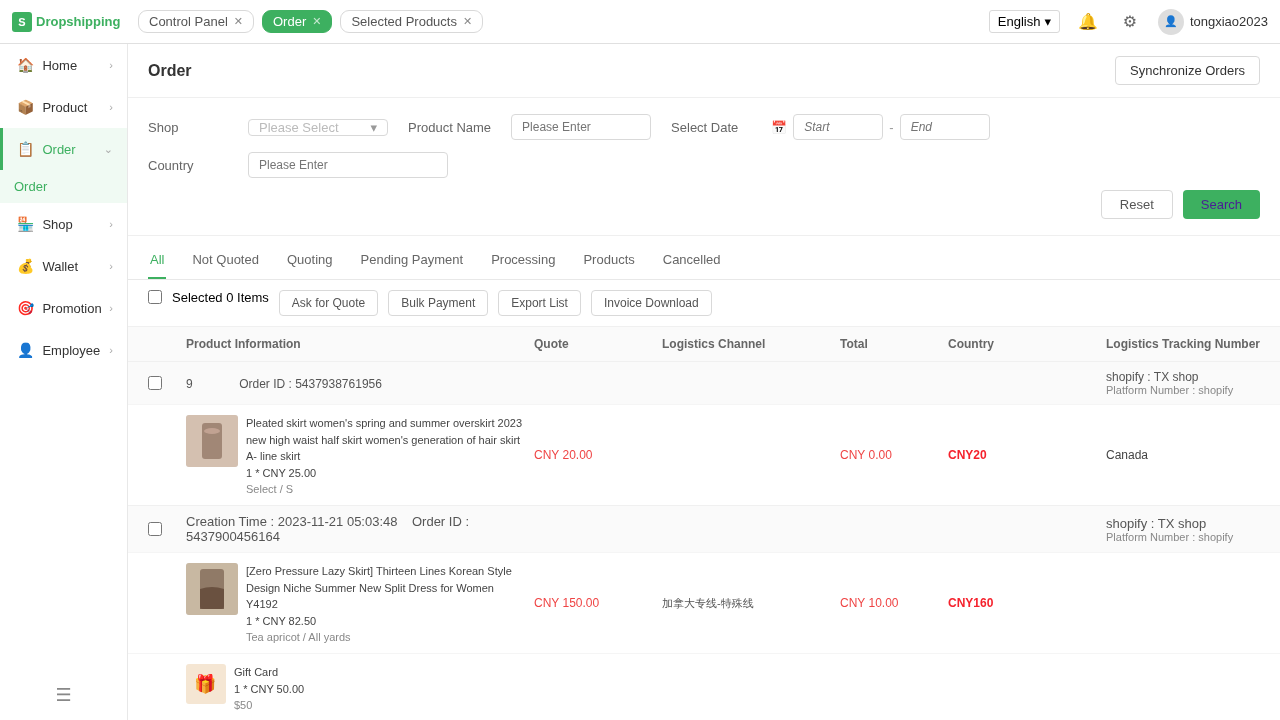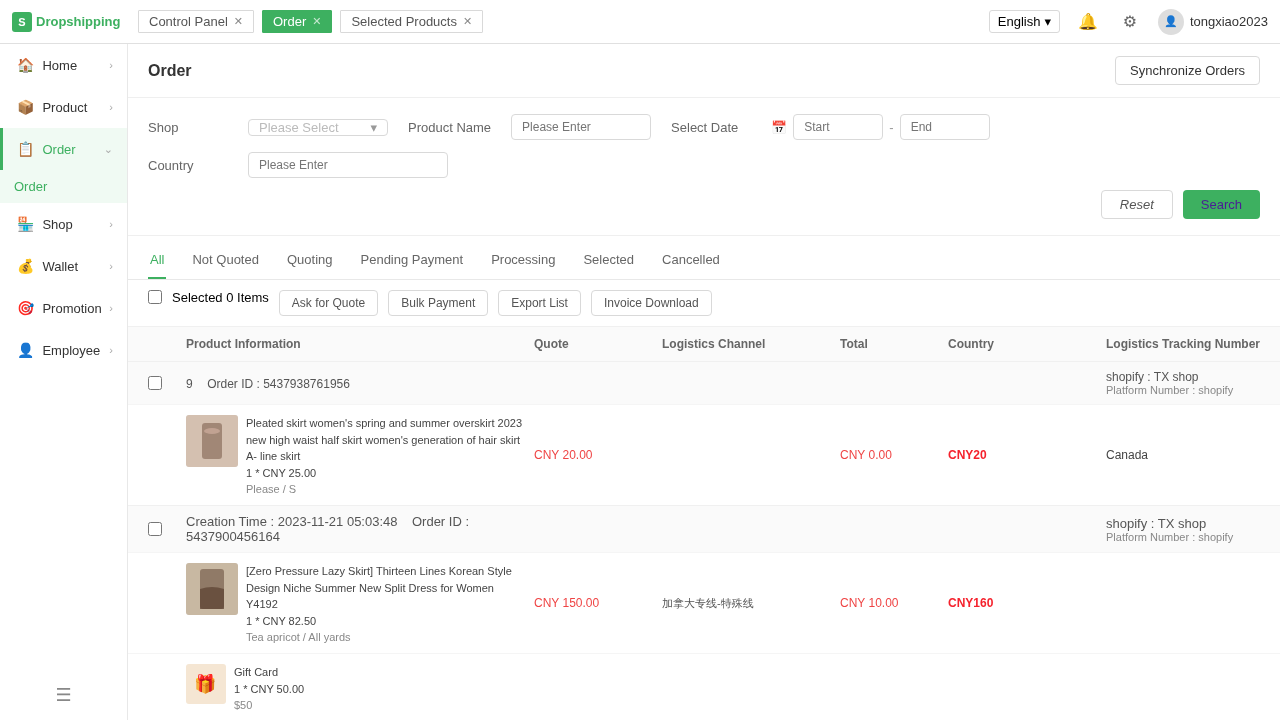--- a/index.html
+++ b/index.html
@@ -2,21 +2,21 @@
 <html><head>
   <meta charset="utf-8">
   <style>
     * { box-sizing: border-box; margin: 0; padding: 0; font-family: Arial, sans-serif; font-size: 13px; }
     body { display: flex; flex-direction: column; height: 720px; overflow: hidden; background: #f5f5f5; }
 
     
     .topbar { display: flex; align-items: center; background: #fff; border-bottom: 1px solid #e0e0e0; height: 44px; padding: 0 12px; gap: 8px; flex-shrink: 0; }
     .logo { display: flex; align-items: center; gap: 4px; font-weight: bold; color: #3db060; font-size: 15px; margin-right: 8px; min-width: 110px; }
     .logo-icon { width: 20px; height: 20px; background: #3db060; border-radius: 3px; display: flex; align-items: center; justify-content: center; color: #fff; font-size: 11px; font-weight: bold; }
-    .tab { display: flex; align-items: center; background: #fff; border: 1px solid #d9d9d9; border-radius: 1px; padding: 3px 10px; gap: 6px; font-size: 12px; color: #555; cursor: pointer; }
+    .tab { display: flex; align-items: center; background: #fff; border: 1px solid #d9d9d9; border-radius: 9px; padding: 3px 10px; gap: 6px; font-size: 12px; color: #555; cursor: pointer; }
     .tab.active { background: #3db060; color: #fff; border-color: #3db060; }
     .tab-close { font-size: 11px; cursor: pointer; opacity: 0.7; }
     .topbar-right { margin-left: auto; display: flex; align-items: center; gap: 14px; }
     .lang-select { display: flex; align-items: center; border: 1px solid #d9d9d9; border-radius: 3px; padding: 3px 8px; gap: 4px; font-size: 12px; cursor: pointer; background: #fff; }
     .icon-btn { width: 28px; height: 28px; display: flex; align-items: center; justify-content: center; cursor: pointer; color: #666; font-size: 16px; }
     .user-info { display: flex; align-items: center; gap: 6px; font-size: 12px; color: #333; cursor: pointer; }
     .user-avatar { width: 26px; height: 26px; border-radius: 50%; background: #ddd; display: flex; align-items: center; justify-content: center; font-size: 11px; color: #666; }
 
     
     .main { display: flex; flex: 1; overflow: hidden; }
@@ -38,24 +38,24 @@
     .sync-btn { background: #fff; border: 1px solid #d9d9d9; border-radius: 4px; padding: 6px 14px; cursor: pointer; font-size: 13px; color: #333; }
 
     
     .filter-area { background: #fff; padding: 16px 20px; border-bottom: 1px solid #efefef; flex-shrink: 0; }
     .filter-row { display: flex; align-items: center; gap: 20px; margin-bottom: 12px; }
     .filter-row:last-child { margin-bottom: 0; }
     .filter-label { color: #666; min-width: 80px; }
     .filter-input { border: 1px solid #d9d9d9; border-radius: 4px; padding: 5px 10px; font-size: 12px; color: #999; background: #fff; }
     .filter-select { border: 1px solid #d9d9d9; border-radius: 4px; padding: 0 10px; font-size: 12px; color: #999; background: #fff; width: 140px; display: flex; align-items: center; justify-content: space-between; }
     .date-range { display: flex; align-items: center; gap: 6px; }
-    .date-input { border: 1px solid #d9d9d9; border-radius: 4px; padding: 5px 10px; font-size: 12px; color: #bbb; width: 90px; }
+    .date-input { border: 1px solid #d9d9d9; border-radius: 4px; padding: 5px 10px; font-size: 12px; color: #bbb; width: 90px; font-style: italic; }
     .date-sep { color: #999; }
     .filter-actions { display: flex; gap: 10px; justify-content: flex-end; margin-top: 4px; }
-    .reset-btn { background: #fff; border: 1px solid #d9d9d9; border-radius: 4px; padding: 6px 18px; cursor: pointer; font-size: 13px; color: #555; font-style: italic; }
+    .reset-btn { background: #fff; border: 1px solid #d9d9d9; border-radius: 4px; padding: 6px 18px; cursor: pointer; font-size: 13px; color: #555; }
     .search-btn { background: #3db060; border: none; border-radius: 4px; padding: 6px 18px; cursor: pointer; font-size: 13px; color: #4c1d95; }
 
     
     .order-tabs { display: flex; align-items: center; gap: 24px; padding: 10px 20px 0; background: #fff; border-bottom: 1px solid #e8e8e8; flex-shrink: 0; }
     .order-tab { padding: 6px 2px 10px; cursor: pointer; font-size: 13px; color: #666; border-bottom: 2px solid transparent; }
     .order-tab.active { color: #3db060; border-bottom-color: #3db060; font-weight: 500; }
 
     
     .action-bar { display: flex; align-items: flex-start; gap: 10px; padding: 10px 20px; background: #fff; border-bottom: 1px solid #f0f0f0; flex-shrink: 0; }
     .checkbox { width: 14px; height: 14px; border: 1px solid #ccc; border-radius: 2px; cursor: pointer; }
@@ -63,21 +63,21 @@
 
     
     .order-table { background: #fff; flex: 1; }
     .table-header { display: grid; grid-template-columns: 30px 340px 120px 170px 100px 150px 200px 80px; padding: 10px 20px; background: #fafafa; border-bottom: 1px solid #f0f0f0; gap: 8px; align-items: center; }
     .table-header div { font-size: 12px; color: #666; font-weight: 700; }
 
     
     .order-group { border-bottom: 1px solid #f0f0f0; }
     .order-id-row { display: grid; grid-template-columns: 30px 340px 120px 170px 100px 150px 200px 80px; padding: 8px 20px; background: #fafafa; gap: 8px; align-items: center; border-bottom: 1px solid #f5f5f5; }
     .order-id-row .order-num { font-size: 12px; color: #555; }
-    .order-id-row .order-id-text { font-size: 12px; color: #555; }
+    .order-id-row .order-id-text { font-size: 12px; color: #555; margin-left: 32px; }
     .order-id-row .platform { font-size: 12px; color: #555; }
     .order-id-row .platform-num { font-size: 12px; color: #555; }
 
     .product-row { display: grid; grid-template-columns: 30px 340px 120px 170px 100px 150px 200px 80px; padding: 10px 20px; gap: 8px; align-items: center; }
     .product-info { display: flex; gap: 8px; align-items: flex-start; }
     .product-img { width: 52px; height: 52px; background: #e8e8e8; border-radius: 3px; flex-shrink: 0; display: flex; align-items: center; justify-content: center; overflow: hidden; }
     .product-text { font-size: 11px; color: #444; line-height: 1.5; }
     .product-variant { font-size: 11px; color: #888; margin-top: 2px; }
     .price { font-size: 12px; color: #ef4444; }
     .total-cny { font-size: 12px; color: #f5222d; font-weight: bold; }
@@ -215,21 +215,21 @@
         <button class="search-btn">Search</button>
       </div>
     </div>
 
     <div class="order-tabs">
       <div class="order-tab active">All</div>
       <div class="order-tab">Not Quoted</div>
       <div class="order-tab">Quoting</div>
       <div class="order-tab">Pending Payment</div>
       <div class="order-tab">Processing</div>
-      <div class="order-tab">Selected</div>
+      <div class="order-tab">Products</div>
       <div class="order-tab">Cancelled</div>
     </div>
 
     <div class="action-bar">
       <input type="checkbox" class="checkbox" style="">
       <span>Selected 0 Items</span>
       <button class="action-btn">Ask for Quote</button>
       <button class="action-btn">Bulk Payment</button>
       <button class="action-btn">Export List</button>
       <button class="action-btn">Invoice Download</button>
@@ -273,21 +273,21 @@
             <div class="product-img">
               <svg width="52" height="52" viewBox="0 0 52 52">
                 <rect width="52" height="52" fill="#d4c0b0"></rect>
                 <rect x="16" y="8" width="20" height="36" rx="3" fill="#8b6f5e" opacity="0.7"></rect>
                 <ellipse cx="26" cy="16" rx="8" ry="3" fill="#c9a99a" opacity="0.8"></ellipse>
               </svg>
             </div>
             <div>
               <div class="product-text">Pleated skirt women's spring and summer overskirt 2023 new high waist half skirt women's generation of hair skirt A- line skirt</div>
               <div class="product-text">1 * CNY 25.00</div>
-              <div class="product-variant">Please / S</div>
+              <div class="product-variant">Select / S</div>
             </div>
           </div>
           <div class="price">CNY 20.00</div>
           <div class="logistics-channel-text"></div>
           <div class="price">CNY 0.00</div>
           <div class="total-cny">CNY20</div>
           <div class="country-text">Canada</div>
 
         </div>
       </div>

